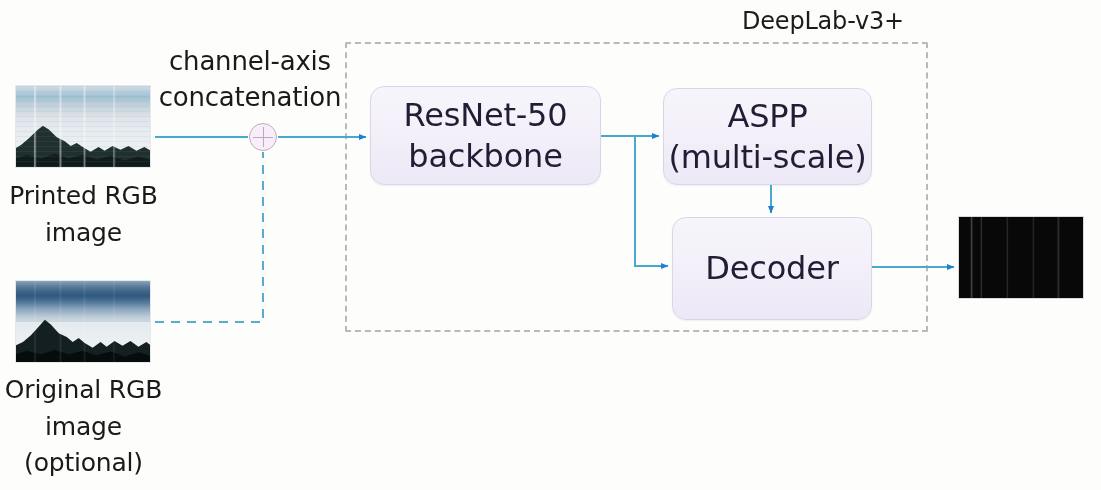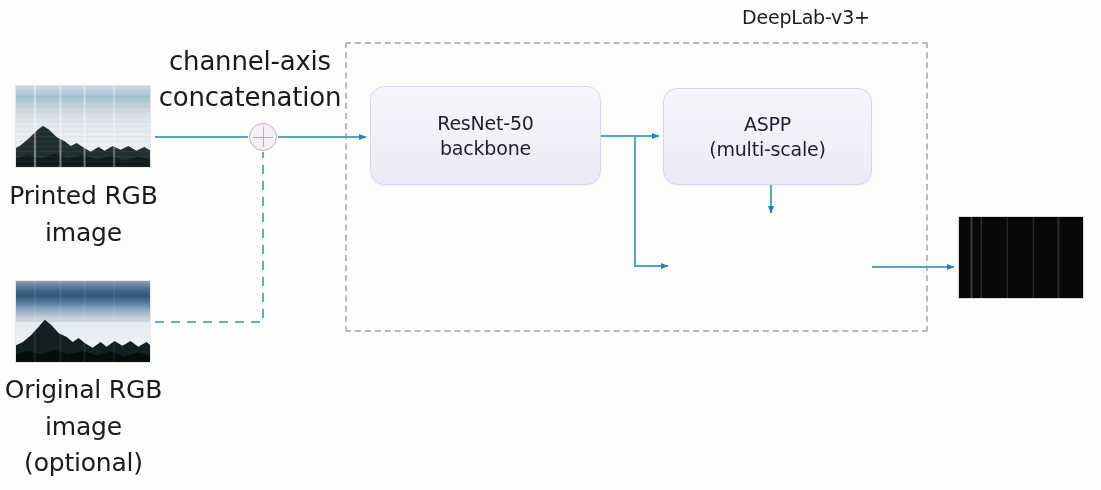--- a/index.html
+++ b/index.html
@@ -24,21 +24,21 @@
     line-height: 1.42;
     text-align: center;
     white-space: pre-line;
     letter-spacing: -0.2px;
   }
   #title-deeplab {
     left: 742px;
     top: 4px;
     width: 260px;
     text-align: left;
-    font-size: 19px;
+    font-size: 24px;
     color: #1c1c1c;
   }
   #label-concat {
     left: 155px;
     top: 44px;
     width: 190px;
     font-size: 26px;
     line-height: 1.38;
   }
   #label-printed {
@@ -189,21 +189,21 @@
     box-sizing: border-box;
     border: 1px solid #d9d6ea;
     border-radius: 14px;
     background: linear-gradient(to bottom, #f7f5fb 0%, #f2eff9 55%, #ece8f6 100%);
     box-shadow: 0 1px 2px rgba(60,50,90,0.07);
     display: flex;
     align-items: center;
     justify-content: center;
     text-align: center;
     color: #221c35;
-    font-size: 19px;
+    font-size: 32px;
     line-height: 1.28;
     white-space: pre-line;
     letter-spacing: -0.2px;
   }
   #box-resnet { left: 370px; top: 86px;  width: 231px; height: 99px; }
   #box-aspp   { left: 663px; top: 88px;  width: 209px; height: 97px; }
   #box-decoder{ left: 672px; top: 217px; width: 200px; height: 103px; }
 
   
   #wires {
@@ -307,18 +307,19 @@
   </svg>
 
   <div id="concat-node"></div>
 
   <div class="module" id="box-resnet">ResNet-50
 backbone</div>
 
   <div class="module" id="box-aspp">ASPP
 (multi-scale)</div>
 
+  <div class="module" id="box-decoder">Decoder</div>
 
   <div id="output-image">
     <div class="obands"></div>
   </div>
 
 </div>
 
 </body></html>

